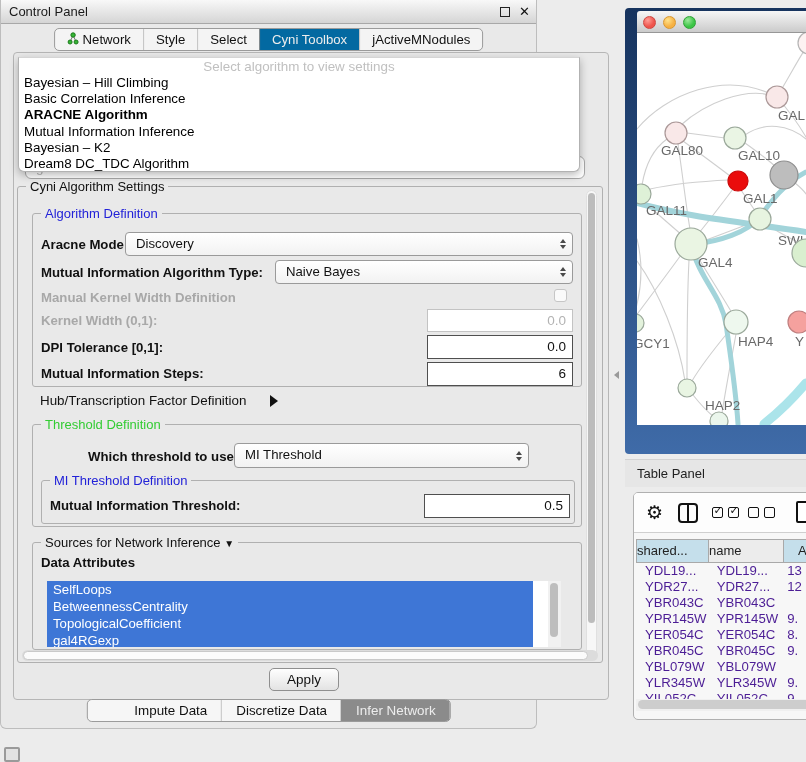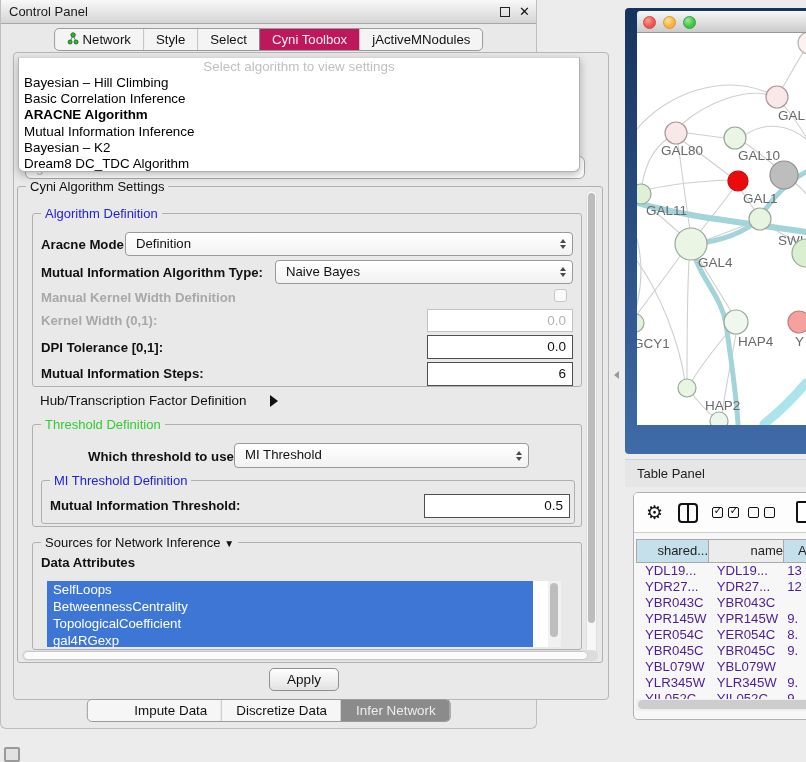--- a/index.html
+++ b/index.html
@@ -16,21 +16,21 @@
   #cp-float { position:absolute; right:26px; top:7px; width:10px; height:10px; border:1.6px solid #222; background:transparent; }
   #cp-close { position:absolute; right:6px; top:0; line-height:24px; font-size:13px; font-weight:bold; color:#111; }
 
   
   #cp-tabs { position:absolute; top:28px; left:50%; transform:translateX(-50%);
     display:inline-flex; border:1px solid #9b9b9b; border-radius:5px; overflow:hidden;
     background:#f4f4f4; height:23px; white-space:nowrap; }
   .cp-tab { display:flex; align-items:center; gap:4px; padding:0 12px; font-size:13.2px;
     color:#111; border-left:1px solid #c3c3c3; }
   .cp-tab:first-child { border-left:none; }
-  .cp-tab.sel { background:#be185d; color:#ededed; border-color:#8b8b8b; }
+  .cp-tab.sel { background:#0369a1; color:#ededed; border-color:#8b8b8b; }
 
   
   #cp-content { position:absolute; left:12px; top:52px; width:596px; height:648px;
     border:1px solid #b6b6b6; border-radius:4px; background:#e9e9e9; }
 
   
   #net-combo { position:absolute; left:11px; top:103px; width:560px; height:23px;
     background:#fff; border:1px solid #a8a8a8; border-radius:6px; color:#b9b9b9;
     font-size:13.5px; line-height:21px; padding-left:10px; overflow:hidden; }
 
@@ -132,21 +132,21 @@
   #gear-icon { position:absolute; left:12px; top:8px; font-size:19px; color:#111; line-height:24px; }
   #split-icon { position:absolute; left:44px; top:10px; width:20px; height:20px;
     border:2.2px solid #111; border-radius:4px; }
   #split-icon::after { content:""; position:absolute; left:7px; top:0; width:2.2px; height:16px; background:#111; }
   .ck-pair { position:absolute; top:14px; display:flex; gap:5px; }
   .ck { width:11px; height:11px; border:1.6px solid #111; border-radius:2px; position:relative; }
   .ck.checked::after { content:"✓"; position:absolute; left:0.5px; top:-4px; font-size:11px; font-weight:bold; color:#111; }
   #doc-icon { position:absolute; left:162px; top:8px; width:17px; height:22px;
     border:2.2px solid #111; border-radius:2px; background:#fff; }
   #tp-header { position:absolute; left:3px; top:46px; display:flex; }
-  .th { height:24px; line-height:22px; font-size:13px; color:#222; text-align:right;
+  .th { height:24px; line-height:22px; font-size:13px; color:#222; text-align:left;
     border:1px solid #a9a9a9; margin-left:-1px; background:#ececec; }
   .th.sel { background:#c5dfeb; }
   #tp-body { position:absolute; left:3px; top:70px; right:0; bottom:0; }
   .tr { display:flex; height:16px; }
   .td { font-size:13.2px; line-height:16px; color:#4c1d95; white-space:nowrap; overflow:hidden; }
   #tp-hscroll { position:absolute; left:2px; top:206px; width:190px; height:12px; background:#f0f0f0; }
   #tp-hscroll .thumb { position:absolute; left:2px; top:1px; width:180px; height:9px;
     background:#cdcdcd; border-radius:5px; }
 
   #mini-icon { position:absolute; left:4px; top:747px; width:16px; height:15px;
@@ -196,21 +196,21 @@
       <span class="gt">Cyni Algorithm Settings</span>
       <div id="vscroll">
           <div class="thumb"></div>
         </div>
 
       <div class="grp" style="left:14px; top:26px; width:550px; height:174px;">
         <span class="gt blue">Algorithm Definition</span>
 
         <span class="lbl" style="left:8px; top:23px;">Aracne Mode:</span>
         <div class="combo" style="left:92px; top:18px; width:448px; height:24px;">
-          <span>Definition</span>
+          <span>Discovery</span>
           <span class="spin">
               <i class="up"></i>
               <i class="dn"></i>
             </span>
         </div>
 
         <span class="lbl" style="left:8px; top:51px;">Mutual Information Algorithm Type:</span>
         <div class="combo" style="left:242px; top:46px; width:298px; height:24px;">
           <span>Naive Bayes</span>
           <span class="spin">

